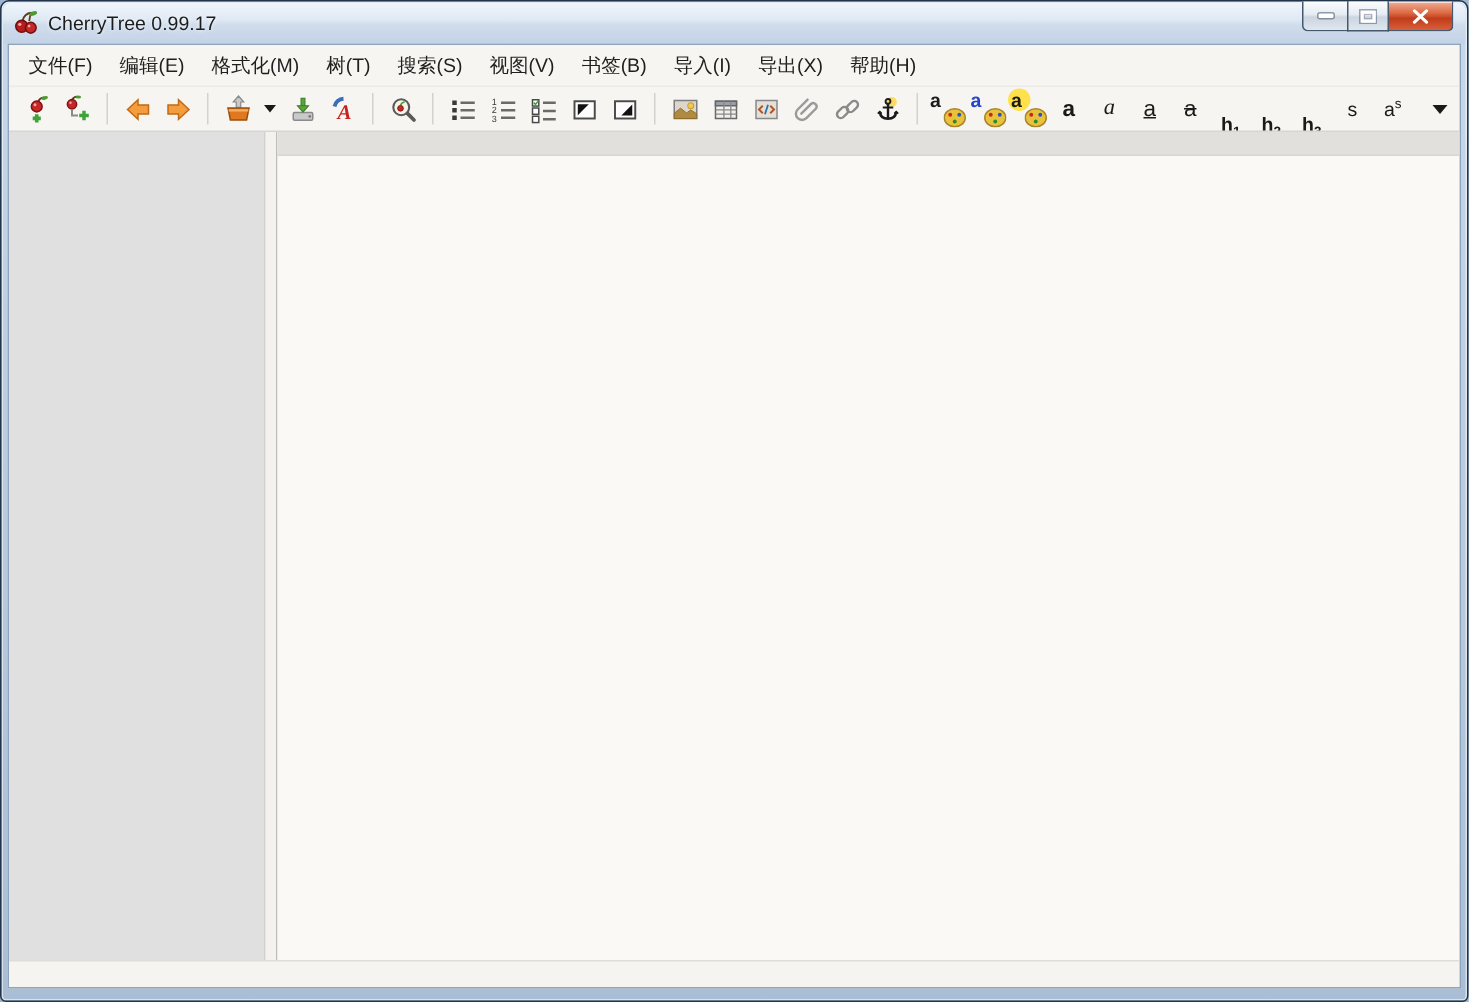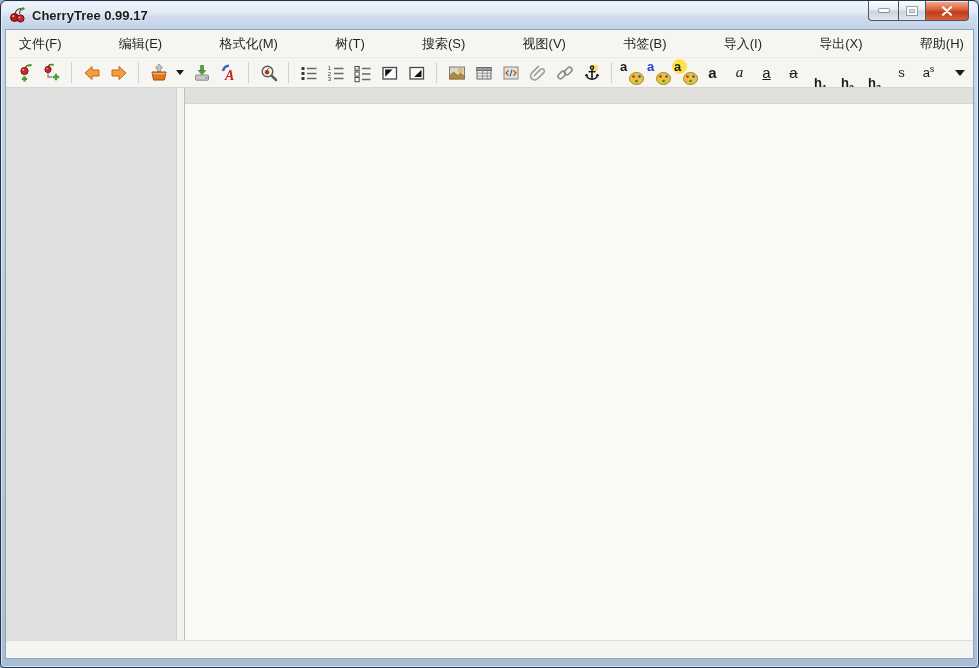--- a/index.html
+++ b/index.html
@@ -6,38 +6,38 @@
     font-family:"Liberation Sans",sans-serif;background:#9db4cc;}
   *{box-sizing:border-box;}
 
   
   .window{position:absolute;inset:0;background:linear-gradient(180deg,#c7d8ea 0%,#b6c9dd 60%,#a9bed4 100%);
     border:1px solid #22344c;border-radius:6px 6px 4px 4px;
     box-shadow:inset 0 0 0 1px rgba(255,255,255,.55);}
   .titlebar{position:absolute;top:1px;left:1px;right:1px;height:27px;border-radius:5px 5px 0 0;
     background:linear-gradient(180deg,#eff5fb 0%,#e0eaf4 40%,#cfdcec 55%,#c3d3e6 100%);
     display:flex;align-items:center;padding:0 7px;}
-  .title-text{font-size:13px;color:#1c1c1c;margin-left:6px;text-shadow:0 0 3px rgba(255,255,255,.9);font-weight:bold;}
+  .title-text{font-size:13px;color:#1c1c1c;margin-left:6px;text-shadow:0 0 3px rgba(255,255,255,.9);}
 
   .caption-buttons{position:absolute;top:0;right:9px;display:flex;z-index:5;}
   .cap{height:20px;border:1px solid #46586d;border-top:0;display:flex;align-items:center;justify-content:center;
     box-shadow:inset 0 1px 0 rgba(255,255,255,.65);}
   .cap-min{width:30px;border-radius:0 0 0 4px;border-right-width:0;
     background:linear-gradient(180deg,#fbfdfe,#e6ecf3 45%,#ccd5e0 55%,#dfe6ee);}
   .cap-max{width:28px;background:linear-gradient(180deg,#fbfdfe,#e6ecf3 45%,#ccd5e0 55%,#dfe6ee);}
   .cap-close{width:43px;border-radius:0 0 4px 0;border-left-width:0;
     background:linear-gradient(180deg,#f0b09b,#dd6a43 40%,#c13c1b 60%,#d8603a);}
   .glyph-min{display:block;width:10px;height:3px;background:#fff;box-shadow:0 0 0 1px rgba(70,85,100,.55);border-radius:1px;}
   .glyph-max{display:block;width:10px;height:8px;border:2px solid #fff;box-shadow:0 0 0 1px rgba(70,85,100,.5), inset 0 0 0 1px rgba(70,85,100,.35);}
 
   
   .client{position:absolute;left:4px;right:4px;top:28px;bottom:8px;background:#f6f5f2;
     border:1px solid #8fa3ba;display:flex;flex-direction:column;overflow:hidden;}
 
-  .menubar{height:27px;display:flex;align-items:stretch;padding-left:4px;background:#f6f5f2;flex:0 0 auto;justify-content:space-between;}
+  .menubar{height:27px;display:flex;align-items:stretch;padding-left:4px;background:#f6f5f2;flex:0 0 auto;}
   .menu-item{display:flex;align-items:center;padding:0 9px;font-size:13px;color:#1f1f1f;cursor:default;}
 
   .toolbar{height:31px;flex:0 0 auto;display:flex;align-items:center;background:#f6f5f2;
     border-top:1px solid #eceae7;border-bottom:1px solid #d8d6d2;padding:0 5px;white-space:nowrap;overflow:hidden;}
   .tbtn{width:27px;height:26px;flex:0 0 auto;display:flex;align-items:center;justify-content:center;position:relative;}
   .tbtn-narrow{width:16px;}
   .sep{width:1px;height:21px;background:#d4d2ce;margin:0 6px;flex:0 0 auto;}
 
   .fmt{font-size:15px;color:#1a1a1a;line-height:1;}
   .fmt-bold{font-weight:700;}

